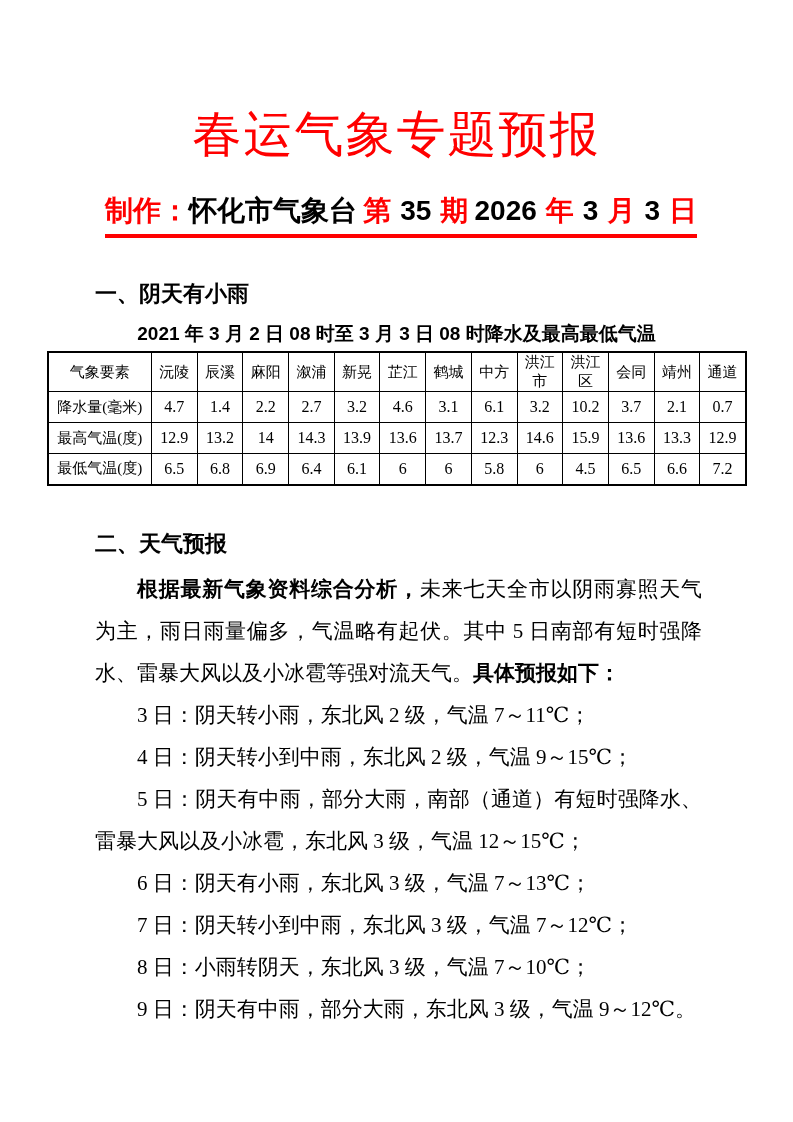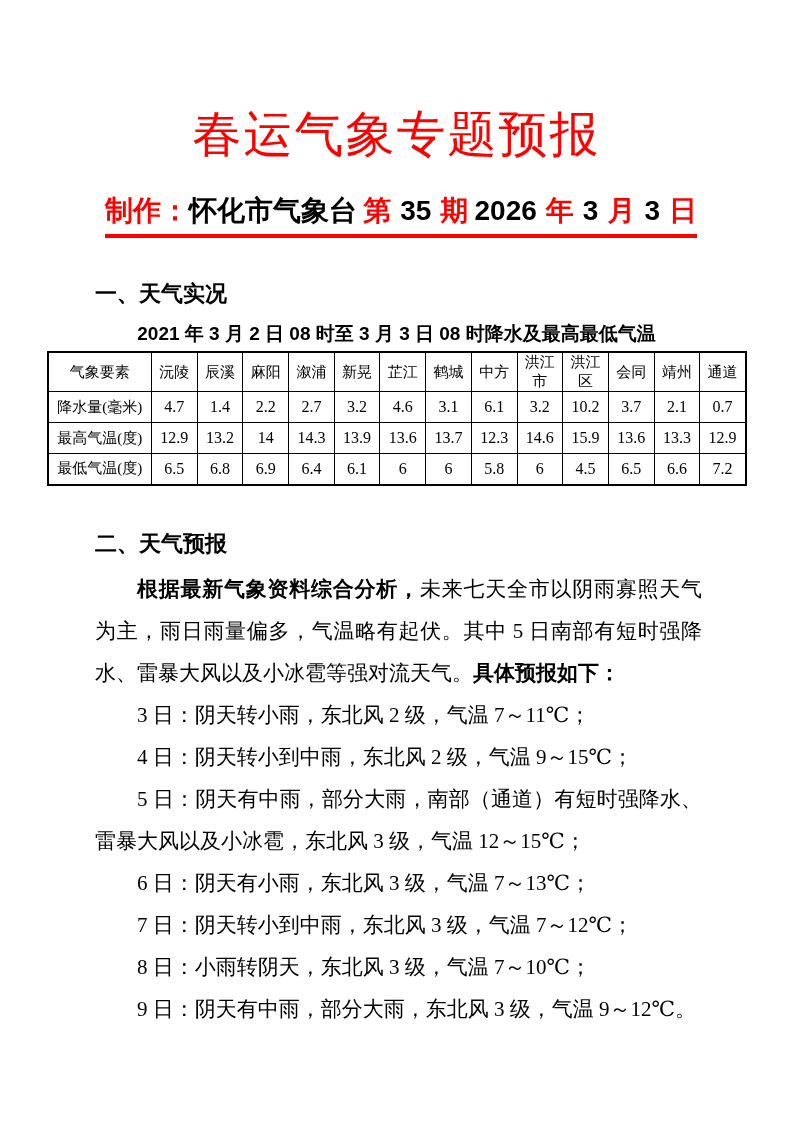--- a/index.html
+++ b/index.html
@@ -113,21 +113,21 @@
       <span class="red">制作：</span><span>怀化市气象台</span>
     </div>
     <div class="mast-issue">
       <span class="red">第</span><span>35</span><span class="red">期</span>
     </div>
     <div class="mast-date">
       <span>2026</span><span class="red">年</span><span>3</span><span class="red">月</span><span>3</span><span class="red">日</span>
     </div>
   </div>
 
-  <h2 class="section-heading">一、天气实况</h2>
+  <h2 class="section-heading">一、阴天有小雨</h2>
 
   <p class="table-title">2021 年 3 月 2 日 08 时至 3 月 3 日 08 时降水及最高最低气温</p>
 
   <table class="weather">
     <colgroup>
       <col class="first">
       <col>
         <col>
         <col>
         <col>

